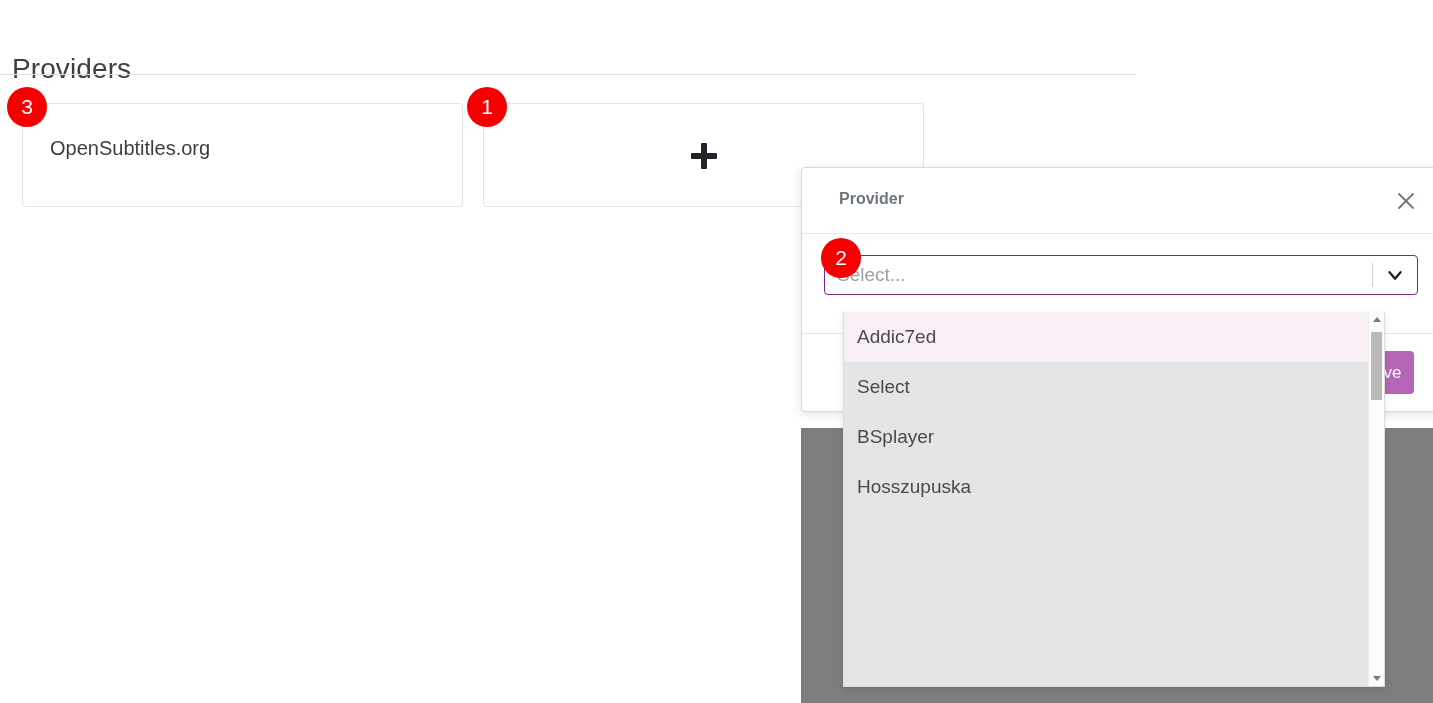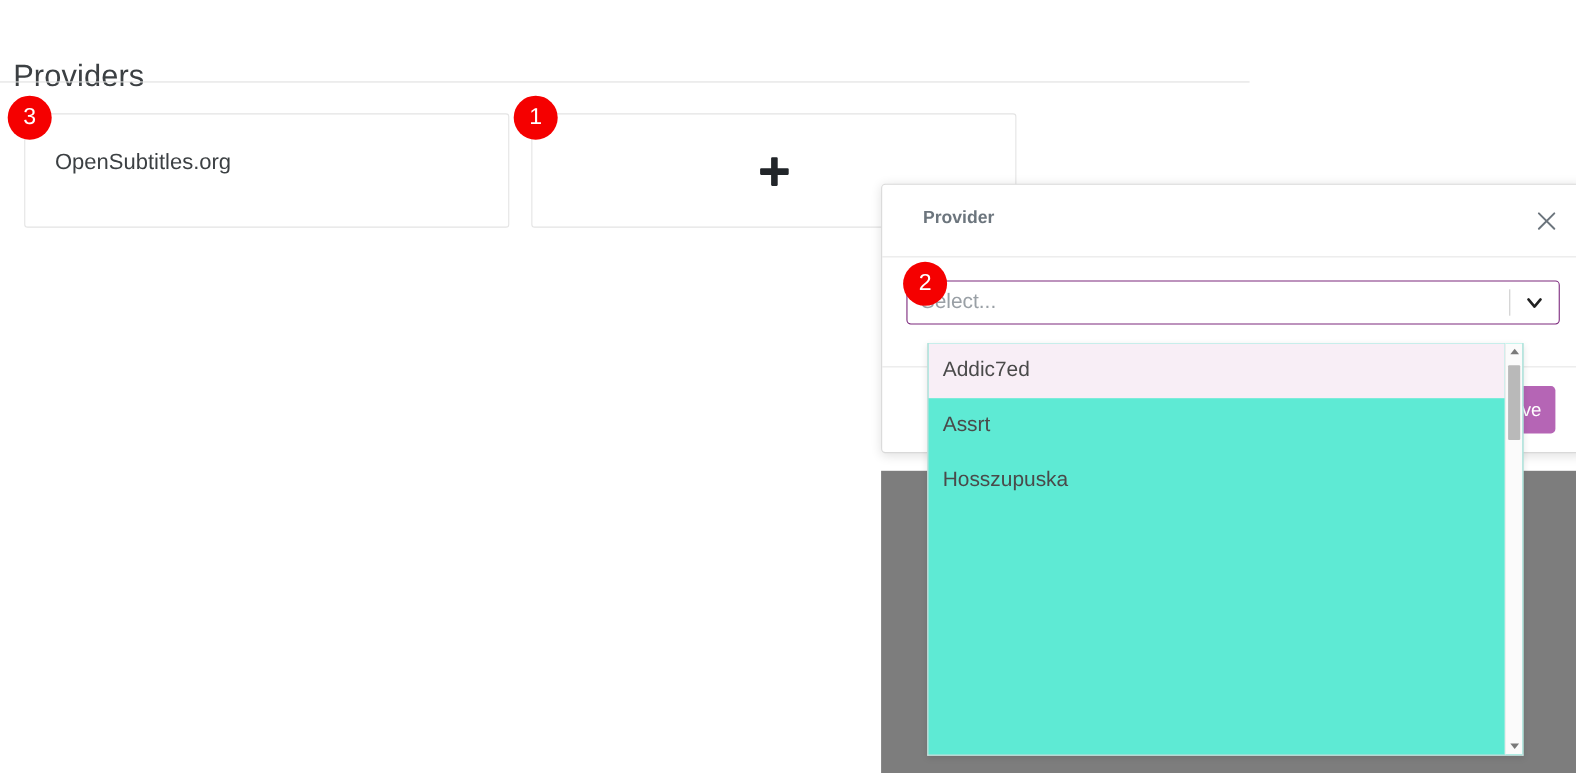--- a/index.html
+++ b/index.html
@@ -172,21 +172,21 @@
     cursor: pointer;
   }
 
   
   .dropdown {
     position: absolute;
     left: 843px;
     top: 312px;
     width: 542px;
     height: 375px;
-    background: #5eead4;
+    background: #e5e5e5;
     border: 1px solid #dddddd;
     border-top: none;
     box-sizing: border-box;
     overflow: hidden;
     box-shadow: 0 2px 6px rgba(0,0,0,0.10);
   }
   .dropdown-list {
     position: absolute;
     left: 0; top: 0; right: 16px; bottom: 0;
     overflow: hidden;
@@ -329,21 +329,22 @@
     </div>
 
     <div class="modal-footer">
       <button class="btn-save">Save</button>
     </div>
   </div>
 
   <div class="dropdown">
     <div class="dropdown-list">
       <div class="dd-option selected">Addic7ed</div>
-      <div class="dd-option">Assrt</div>
+      <div class="dd-option">Select</div>
+      <div class="dd-option">BSplayer</div>
       <div class="dd-option">Hosszupuska</div>
     </div>
     <div class="dd-scrollbar">
       <div class="dd-arrow-up">
           <span class="tri tri-up"></span>
         </div>
       <div class="dd-thumb"></div>
       <div class="dd-arrow-down">
           <span class="tri tri-down"></span>
         </div>

